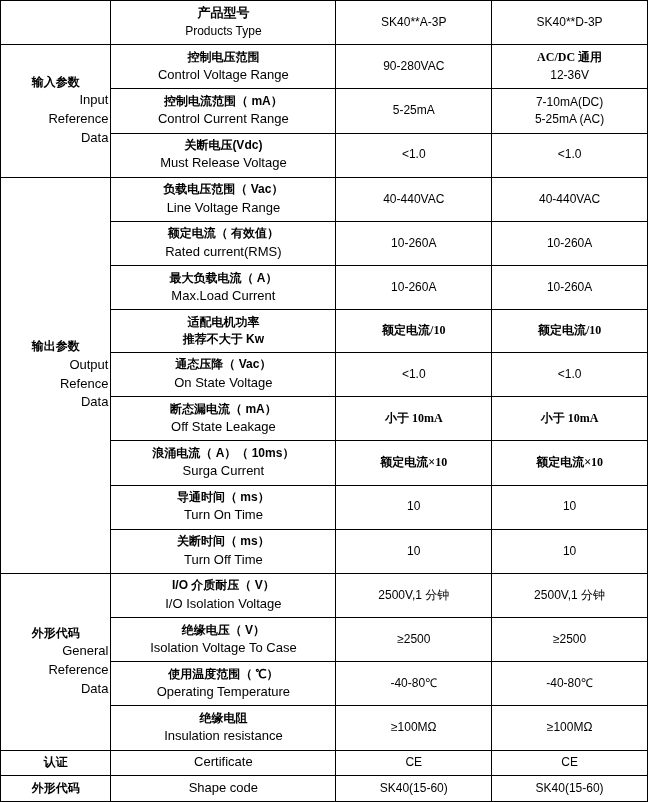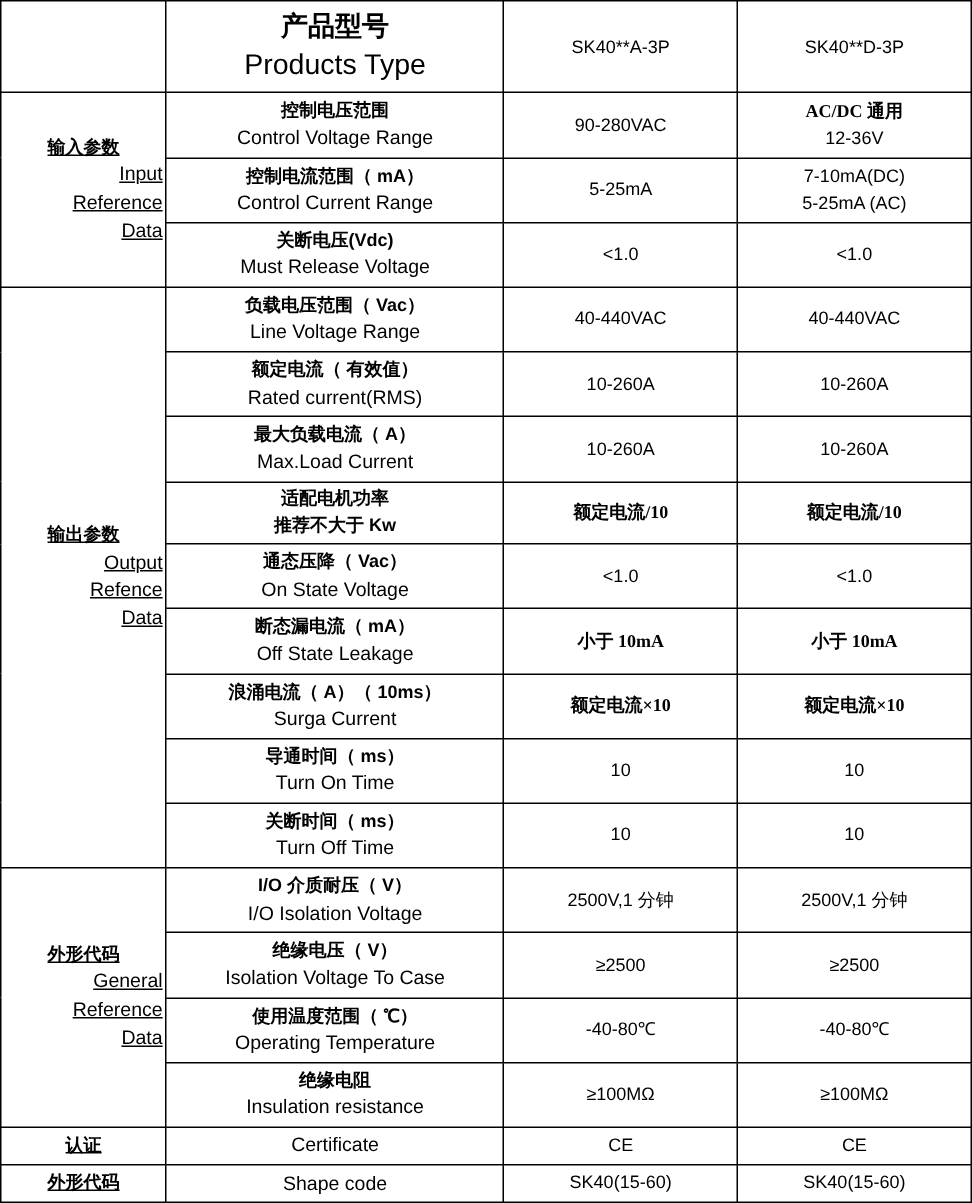--- a/index.html
+++ b/index.html
@@ -38,34 +38,33 @@
   }
   .en {
     font-weight: normal;
     font-size: 13px;
     white-space: nowrap;
   }
   .group-cell {
     font-weight: bold;
     font-size: 12.5px;
     line-height: 1.75;
-    text-decoration: underline;
   }
   .group-cell .en {
     font-weight: normal;
     text-align: right;
   }
   .val {
     font-size: 12px;
     line-height: 1.75;
   }
   .val .bold { font-weight: bold; font-family: Liberation Serif, serif; }
   .blank { border: 1px solid #000000; }
-  .hdr .cn { font-size: 18px; }
-  .hdr .en { font-size: 19px; }
+  .hdr .cn { font-size: 13px; }
+  .hdr .en { font-size: 12px; }
   .single-line { line-height: 1.6; margin-top: 32px; }
 </style>
 </head>
 <body>
 
 <table id="spec-table">
   <colgroup>
     <col class="c-group">
     <col class="c-param">
     <col class="c-val">

